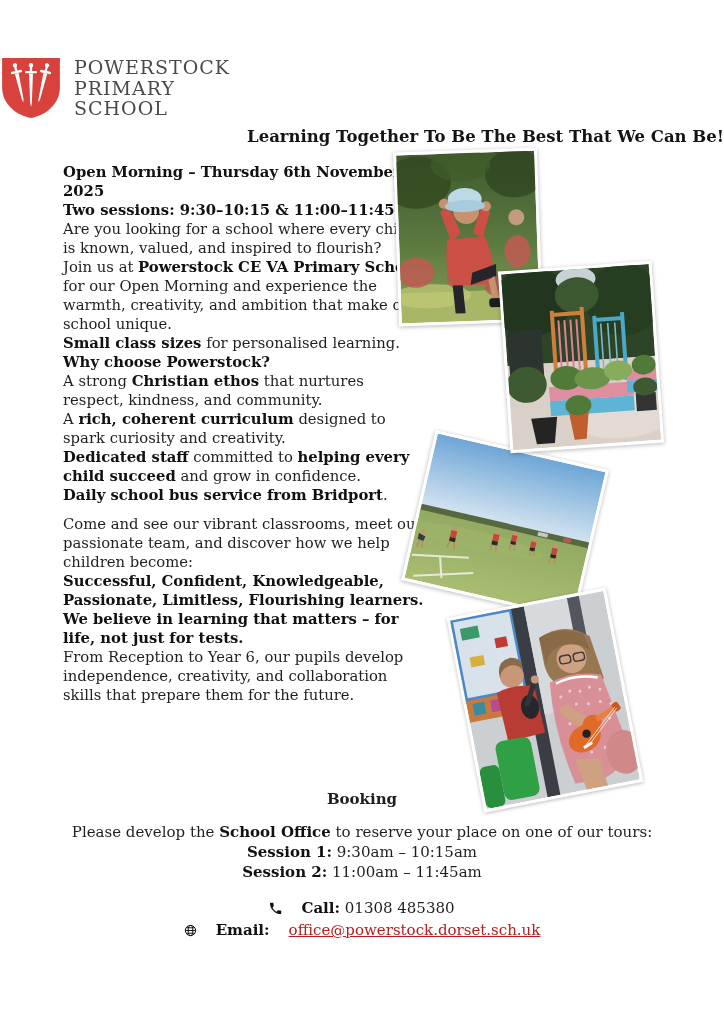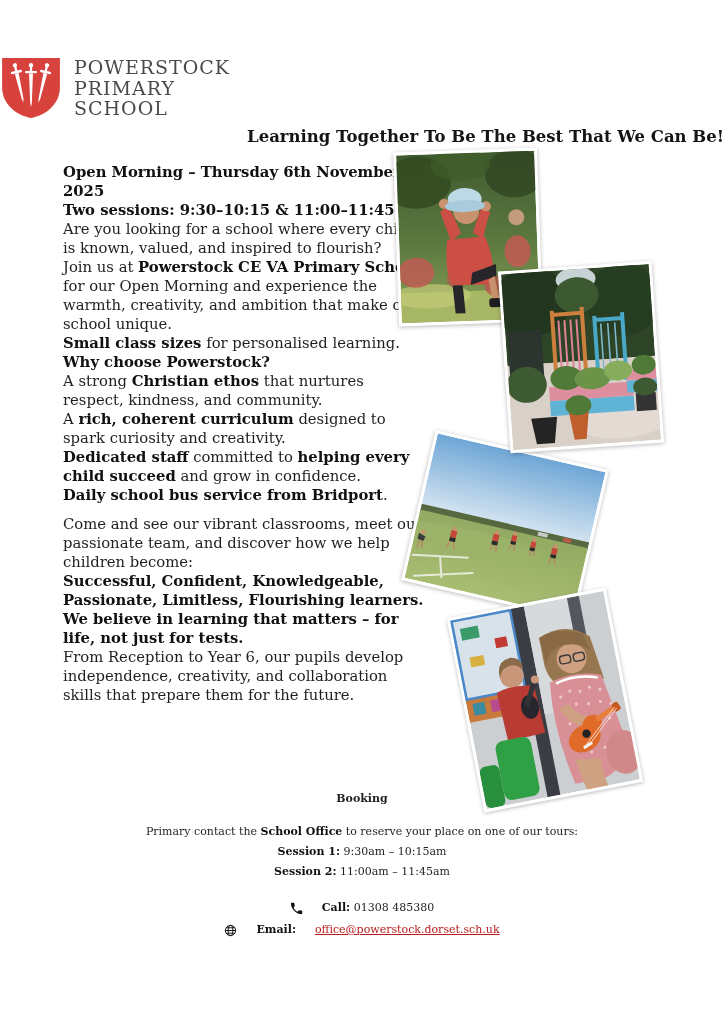--- a/index.html
+++ b/index.html
@@ -24,21 +24,21 @@
   .gap-l{margin-bottom:12px;}
   b{font-weight:bold;color:#111;}
   
   .photo{position:absolute;background:#fff;padding:3px;box-shadow:0 1px 4px rgba(0,0,0,.28);}
   .photo svg{display:block;}
   .photo-1{left:396px;top:150px;transform:rotate(-2deg);z-index:1;}
   .photo-2{left:504px;top:266px;transform:rotate(-4deg);z-index:3;}
   .photo-3{left:416px;top:448px;transform:rotate(13deg);z-index:2;}
   .photo-4{left:464px;top:601px;transform:rotate(-11deg);z-index:4;}
   
-  .booking{position:absolute;top:789px;left:0;width:100%;text-align:center;font-size:11px;line-height:20px;}
+  .booking{position:absolute;top:789px;left:0;width:100%;text-align:center;font-size:15px;line-height:20px;}
   .booking-heading{font-weight:bold;margin-bottom:13px;}
   .contact{margin-top:15px;}
   .contact-line{display:flex;justify-content:center;align-items:center;gap:19px;line-height:22px;}
   .glyph{width:13px;height:13px;flex:0 0 auto;}
   a.email-link{color:#b91c1c;text-decoration:underline;}
 </style>
 </head>
 <body>
 
 <div class="page">
@@ -303,21 +303,21 @@
       <path d="M96 160 Q100 180 102 192 L124 192 Q120 176 122 164 Z" fill="#cfa183"></path>
 
       <rect x="20" y="128" width="36" height="60" rx="8" fill="#2fa045"></rect>
       <rect x="0" y="150" width="20" height="42" rx="6" fill="#28903c"></rect>
       <ellipse cx="146" cy="162" rx="18" ry="22" fill="#d08888"></ellipse>
     </svg>
   </div>
 
   <section class="booking">
     <div class="booking-heading">Booking</div>
-    <div><span>Primary contact the </span><b>School Office</b><span> to reserve your place on one of our tours:</span></div>
+    <div><span>Please develop the </span><b>School Office</b><span> to reserve your place on one of our tours:</span></div>
     <div><b>Session 1:</b><span> 9:30am – 10:15am</span></div>
     <div><b>Session 2:</b><span> 11:00am – 11:45am</span></div>
     <div class="contact">
       <div class="contact-line">
         <svg class="glyph" viewBox="0 0 24 24">
           <path fill="#111111" d="M6.6 10.8c1.6 3.1 4.1 5.6 7.2 7.2l2.4-2.4c.3-.3.8-.4 1.2-.3 1.3.4 2.6.6 4 .6.7 0 1.2.5 1.2 1.2v3.9c0 .7-.5 1.2-1.2 1.2C11.5 22.2 1.8 12.5 1.8 2.6c0-.7.5-1.2 1.2-1.2h4c.7 0 1.2.5 1.2 1.2 0 1.4.2 2.7.6 4 .1.4 0 .9-.3 1.2l-1.9 3z"></path>
         </svg>
         <span><b>Call:</b><span> 01308 485380</span></span>
       </div>
       <div class="contact-line">

